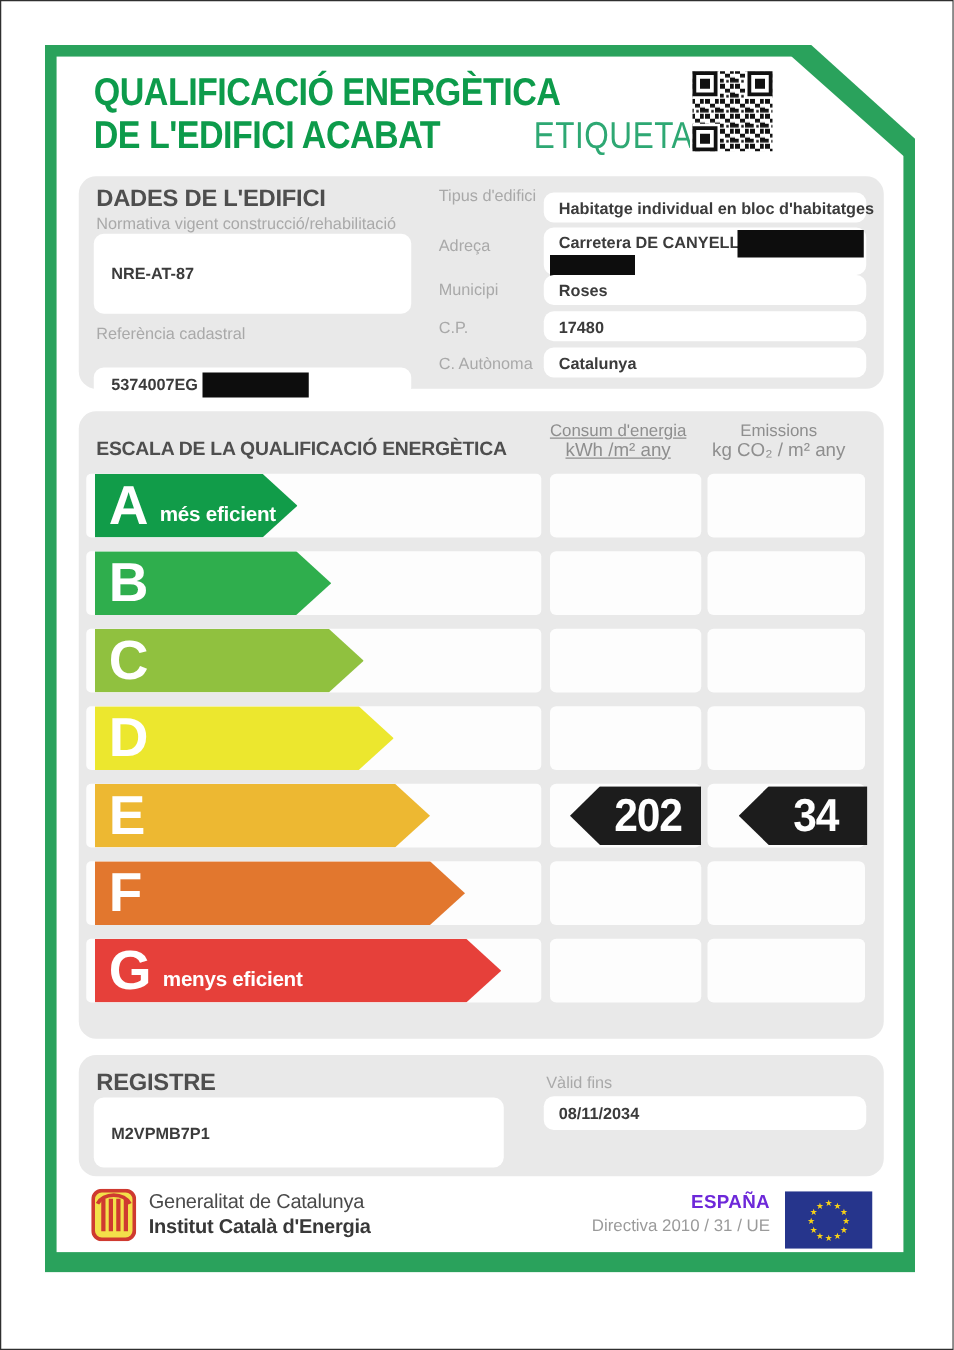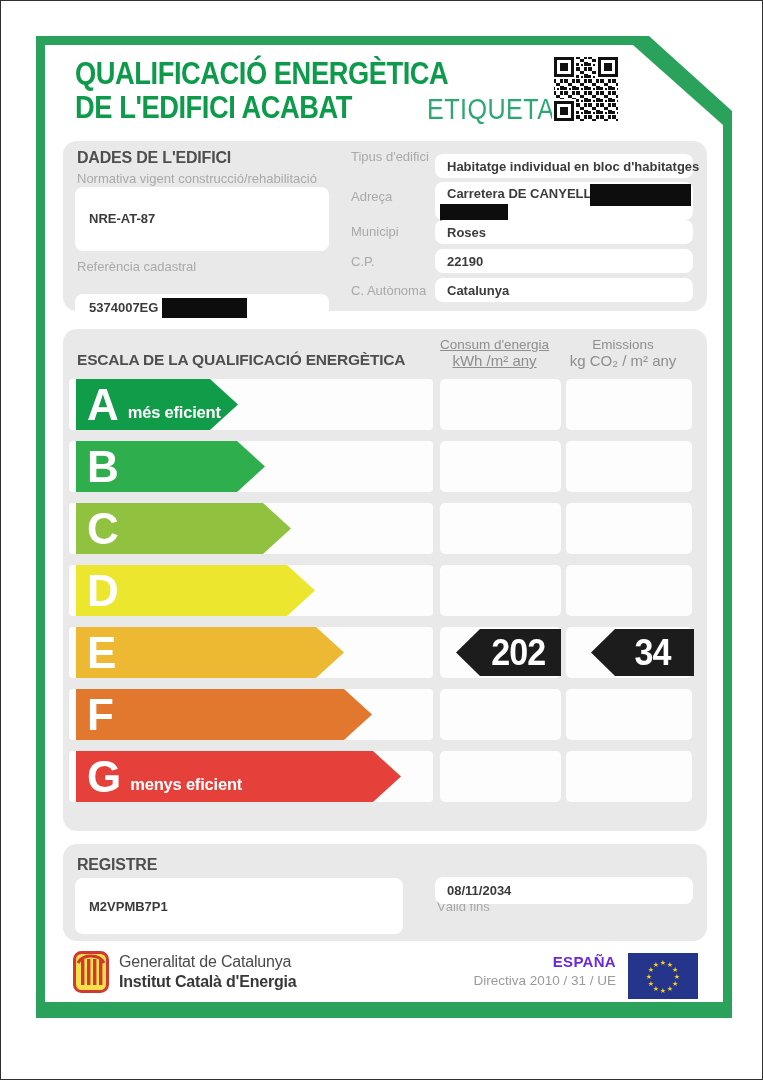--- a/index.html
+++ b/index.html
@@ -10,21 +10,21 @@
   .content{position:absolute;left:9px;top:9px;width:678px;height:957px;background:#fff;
            clip-path:polygon(0 0,588px 0,100% 80px,100% 100%,0 100%);}
   
   .title{position:absolute;left:30px;top:12px;color:#0d9b4b;font-weight:bold;
          font-size:31px;line-height:34px;letter-spacing:-.5px;transform:scaleX(.88);transform-origin:0 0;white-space:nowrap;}
   .etiqueta{position:absolute;left:382px;top:47px;color:#2ea873;font-size:30px;
             transform:scaleX(.84);transform-origin:0 0;letter-spacing:.5px;white-space:nowrap;}
   .qr{position:absolute;left:507px;top:10px;width:68px;height:68px;}
   
   .panel{position:absolute;left:18px;width:644px;background:#e9e9e9;border-radius:14px;}
-  .panel-title{position:absolute;left:14px;font-size:16px;font-weight:bold;color:#4e4e4e;letter-spacing:-.2px;}
+  .panel-title{position:absolute;left:14px;font-size:19px;font-weight:bold;color:#4e4e4e;letter-spacing:-.2px;}
   .lbl{position:absolute;font-size:13px;color:#a9a9a9;}
   .wbox{position:absolute;background:#fff;border-radius:8px;}
   .val{font-size:13px;font-weight:bold;color:#3b3b3b;}
   .redact{background:#0d0d0d;display:inline-block;vertical-align:middle;}
   
   .row{position:absolute;left:6px;width:632px;height:51px;}
   .rowband{position:absolute;left:0;top:0;width:364px;height:51px;background:#fdfdfd;border-radius:4px;}
   .cell{position:absolute;top:0;height:51px;background:#fdfdfd;border-radius:5px;}
   .cell.c1{left:371px;width:121px;}
   .cell.c2{left:497px;width:126px;}
@@ -119,21 +119,21 @@
         </div>
         <div class="wbox" style="left:372px;top:41px;width:258px;height:38px;">
           <div class="val" style="position:absolute;left:12px;top:4px;white-space:nowrap;">Carretera DE CANYELLES</div>
           <div class="redact" style="position:absolute;left:155px;top:2px;width:101px;height:22px;"></div>
           <div class="redact" style="position:absolute;left:5px;top:22px;width:68px;height:22px;"></div>
         </div>
         <div class="wbox" style="left:372px;top:79px;width:258px;height:24px;">
           <div class="val" style="position:absolute;left:12px;top:5px;">Roses</div>
         </div>
         <div class="wbox" style="left:372px;top:108px;width:258px;height:24px;">
-          <div class="val" style="position:absolute;left:12px;top:5px;">22190</div>
+          <div class="val" style="position:absolute;left:12px;top:5px;">17480</div>
         </div>
         <div class="wbox" style="left:372px;top:137px;width:258px;height:24px;">
           <div class="val" style="position:absolute;left:12px;top:5px;">Catalunya</div>
         </div>
       </div>
 
       <div class="panel" style="top:284px;height:502px;">
         <div class="panel-title" style="top:22px;font-size:15.5px;">ESCALA DE LA QUALIFICACIÓ ENERGÈTICA</div>
 
         <div class="colhead" style="left:365px;top:8px;width:133px;text-decoration:underline;">
@@ -211,21 +211,21 @@
             <span class="note">menys eficient</span>
           </div>
         </div>
       </div>
 
       <div class="panel" style="top:799px;height:97px;">
         <div class="panel-title" style="top:12px;">REGISTRE</div>
         <div class="wbox" style="left:12px;top:34px;width:328px;height:56px;">
           <div class="val" style="position:absolute;left:14px;top:21px;">M2VPMB7P1</div>
         </div>
-        <div class="lbl" style="left:374px;top:14px;margin-top:41px;">Vàlid fins</div>
+        <div class="lbl" style="left:374px;top:14px;">Vàlid fins</div>
         <div class="wbox" style="left:372px;top:33px;width:258px;height:27px;">
           <div class="val" style="position:absolute;left:12px;top:6px;">08/11/2034</div>
         </div>
       </div>
 
       <div class="footer-left">
         <svg width="36" height="42" viewBox="0 0 36 42" xmlns="http://www.w3.org/2000/svg">
           <rect x="1.5" y="1.5" width="33" height="39" rx="7" fill="#f3e04a" stroke="#cf3a30" stroke-width="3"></rect>
           <rect x="8" y="8" width="3.4" height="26" fill="#cf3a30"></rect>
           <rect x="14" y="8" width="3.4" height="26" fill="#cf3a30"></rect>

